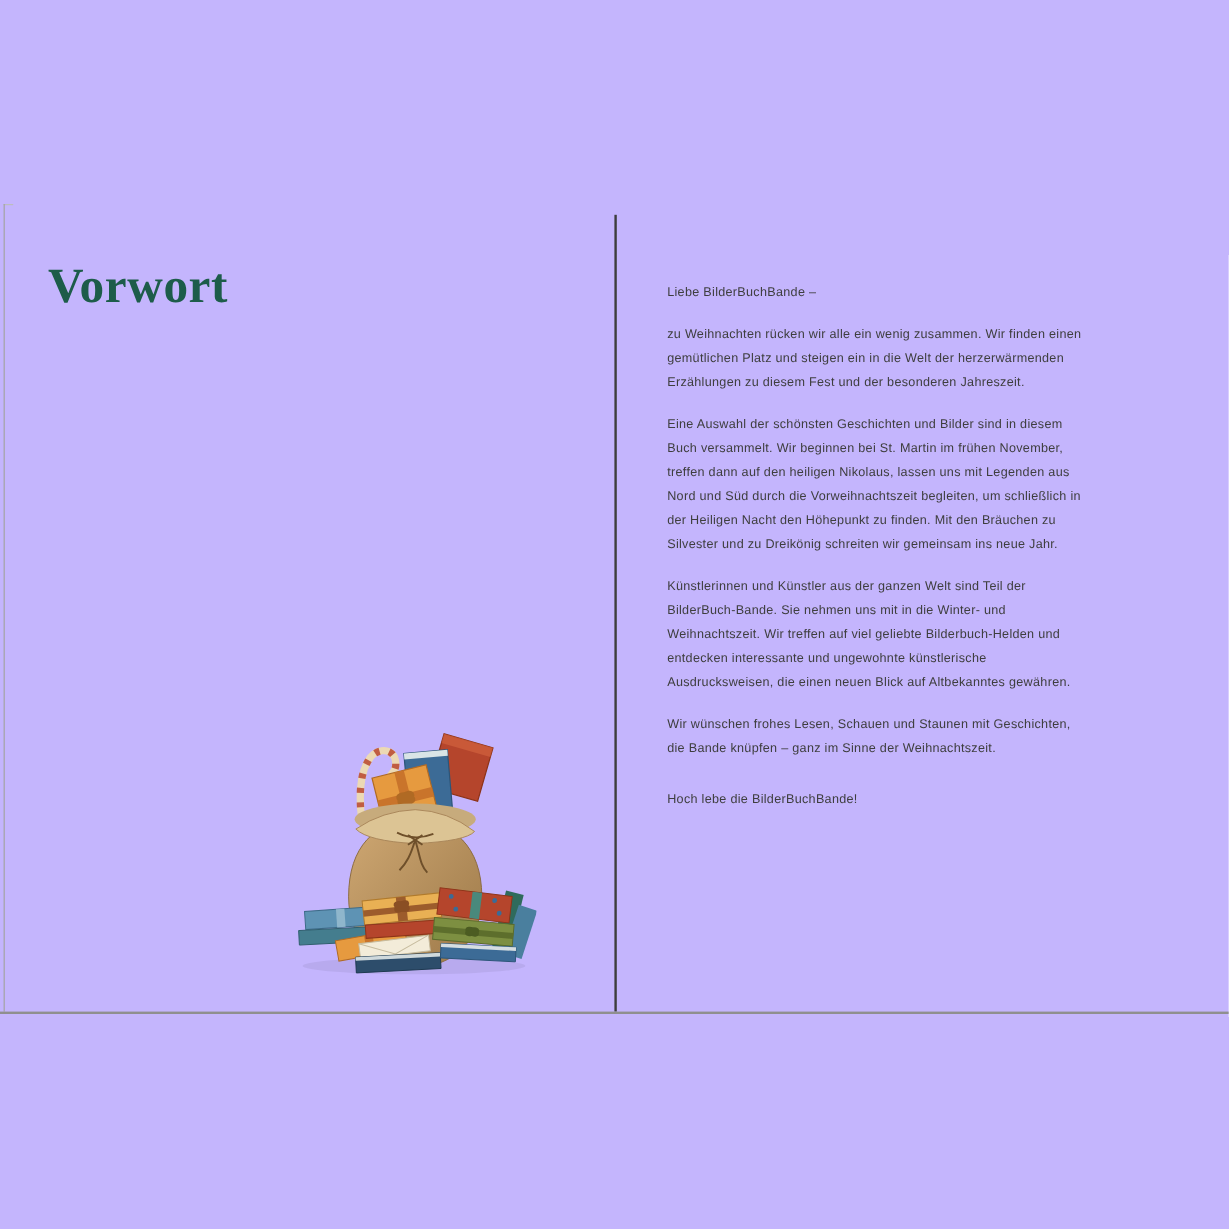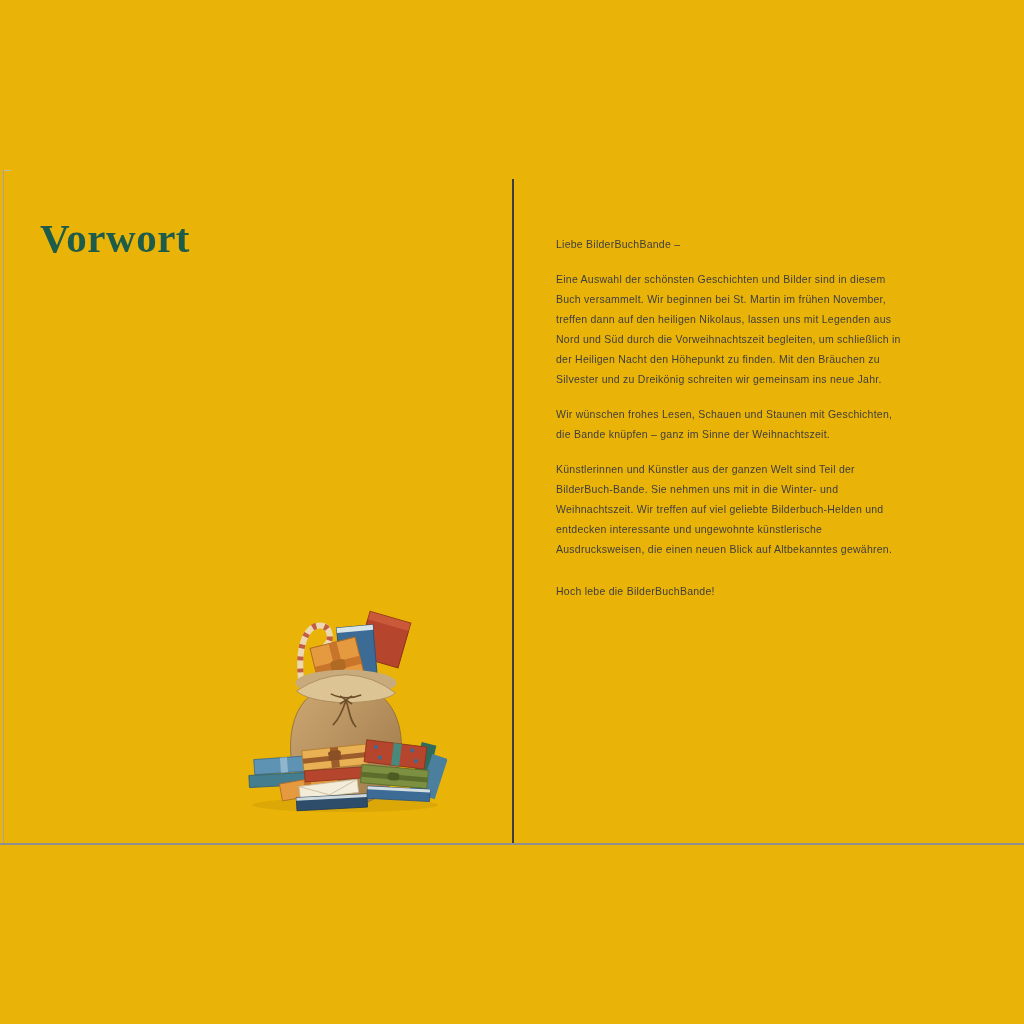--- a/index.html
+++ b/index.html
@@ -1,19 +1,19 @@
 <!DOCTYPE html>
 <html><head>
 <meta charset="utf-8">
 <style>
   * { margin: 0; padding: 0; box-sizing: border-box; }
   html, body { width: 1024px; height: 1024px; background: #ffffff; overflow: hidden; }
   body { font-family: "Liberation Sans", sans-serif; position: relative; }
 
-  .spread { position: absolute; left: 0; top: 0; width: 1024px; height: 1024px; background: #eab308; }
+  .spread { position: absolute; left: 0; top: 0; width: 1024px; height: 1024px; background: #c4b5fd; }
 
   .page-edge-left {
     position: absolute; left: 3px; top: 170px; width: 1px; height: 673px;
     background: #a3a3a3;
   }
   .page-corner-tick {
     position: absolute; left: 3px; top: 170px; width: 8px; height: 1px;
     background: #bdbdbd;
   }
   .gutter-divider {
@@ -174,20 +174,21 @@
           <rect x="122" y="190" width="62" height="12" stroke="#2c5578" stroke-width="0.8" fill="#3c6b96"></rect>
           <rect x="122" y="190" width="62" height="3" fill="#d5dde0"></rect>
         </g>
       </svg>
     </div>
   </div>
 
   <div class="right-page">
     <div class="preface-text">
       <p>Liebe BilderBuchBande –</p>
+      <p>zu Weihnachten rücken wir alle ein wenig zusammen. Wir finden einen gemütlichen Platz und steigen ein in die Welt der herzerwärmenden Erzählungen zu diesem Fest und der besonderen Jahreszeit.</p>
       <p>Eine Auswahl der schönsten Geschichten und Bilder sind in diesem Buch versammelt. Wir beginnen bei St. Martin im frühen November, treffen dann auf den heiligen Nikolaus, lassen uns mit Legenden aus Nord und Süd durch die Vorweihnachtszeit begleiten, um schließlich in der Heiligen Nacht den Höhepunkt zu finden. Mit den Bräuchen zu Silvester und zu Dreikönig schreiten wir gemeinsam ins neue Jahr.</p>
+      <p>Künstlerinnen und Künstler aus der ganzen Welt sind Teil der BilderBuch-Bande. Sie nehmen uns mit in die Winter- und Weihnachtszeit. Wir treffen auf viel geliebte Bilderbuch-Helden und entdecken interessante und ungewohnte künstlerische Ausdrucksweisen, die einen neuen Blick auf Altbekanntes gewähren.</p>
       <p>Wir wünschen frohes Lesen, Schauen und Staunen mit Geschichten, die Bande knüpfen – ganz im Sinne der Weihnachtszeit.</p>
-      <p>Künstlerinnen und Künstler aus der ganzen Welt sind Teil der BilderBuch-Bande. Sie nehmen uns mit in die Winter- und Weihnachtszeit. Wir treffen auf viel geliebte Bilderbuch-Helden und entdecken interessante und ungewohnte künstlerische Ausdrucksweisen, die einen neuen Blick auf Altbekanntes gewähren.</p>
       <p>Hoch lebe die BilderBuchBande!</p>
     </div>
   </div>
 
 </div>
 
 </body></html>

